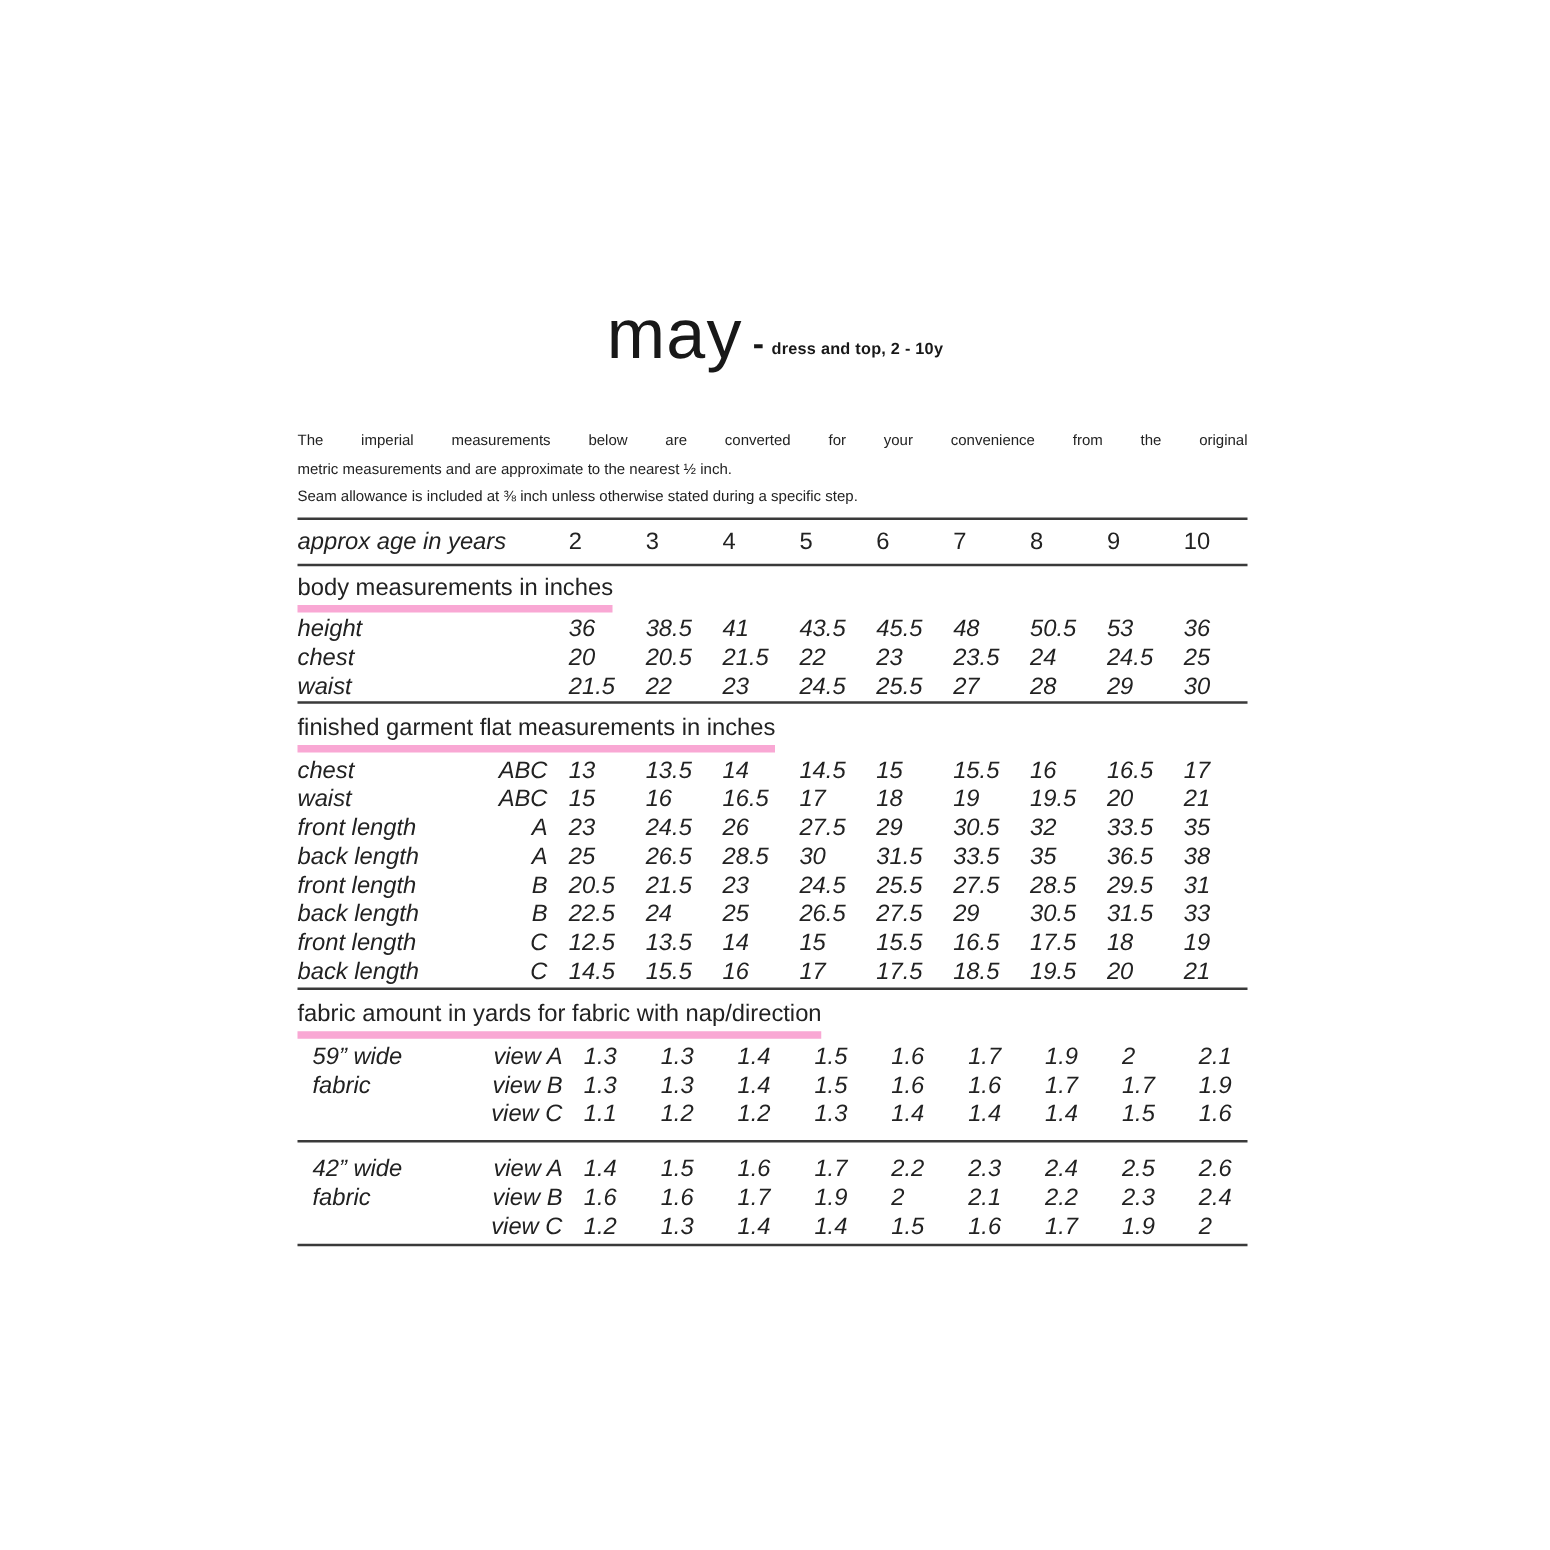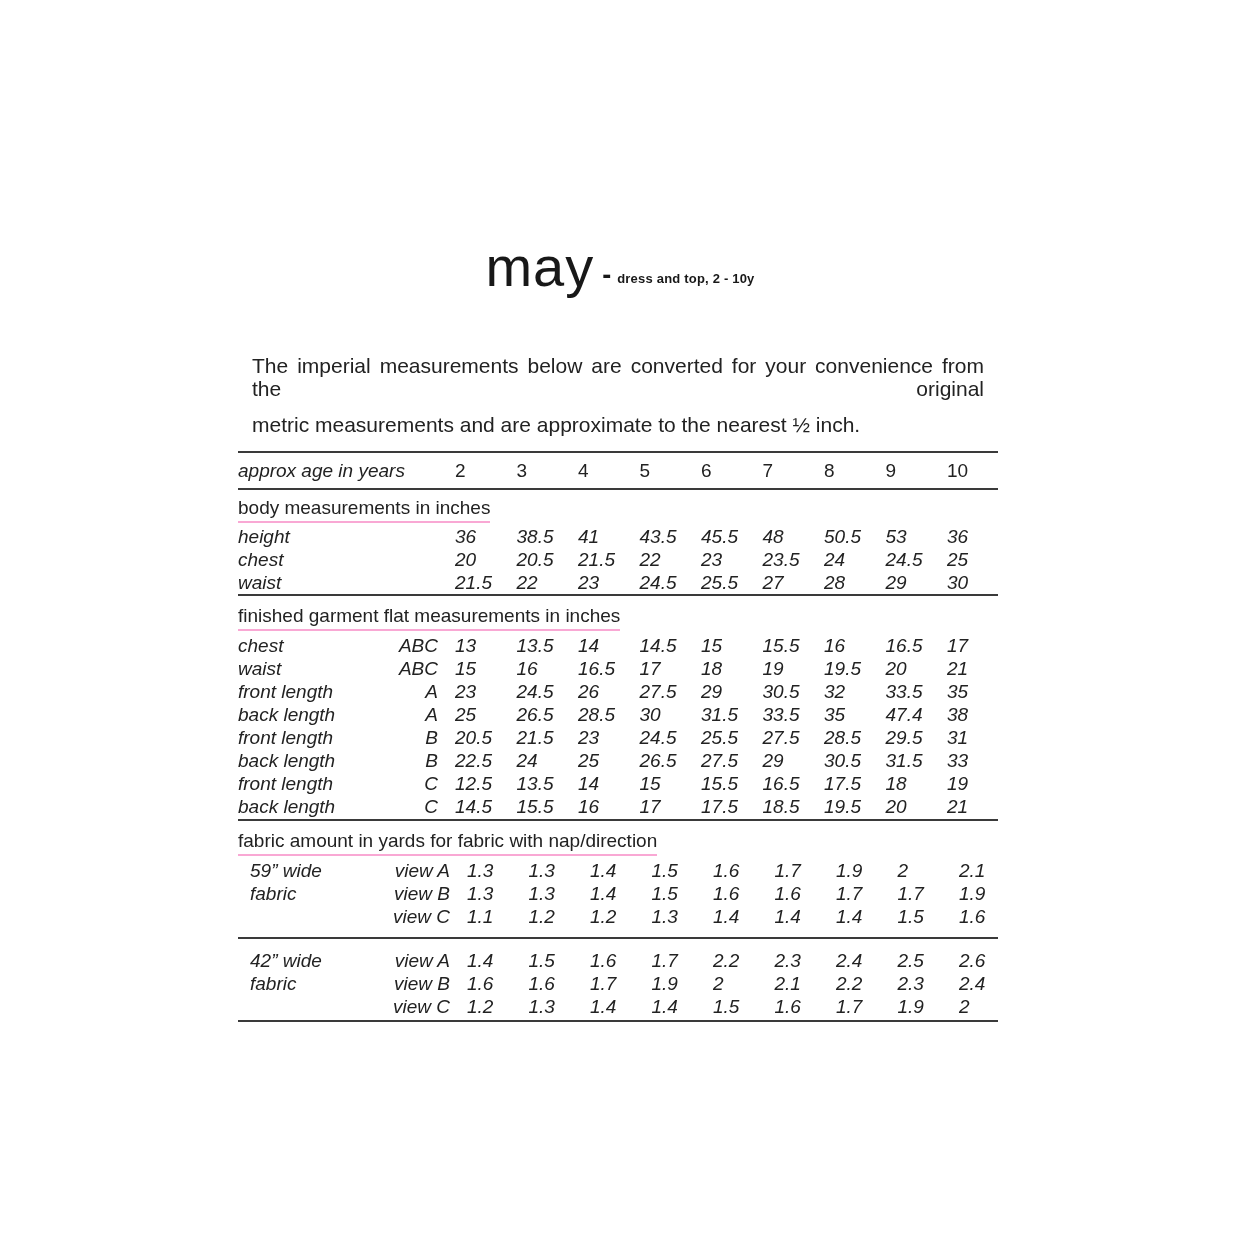--- a/index.html
+++ b/index.html
@@ -48,22 +48,22 @@
     vertical-align: 3px;
   }
   
   .content {
     position: absolute;
     left: 238px;
     top: 341px;
     width: 760px;
   }
   p.intro {
-    margin: 14px;
-    font-size: 21px;
+    margin: 0;
+    font-size: 12px;
     line-height: 22.5px;
     color: #222222;
   }
   p.intro.justify {
     text-align: justify;
     text-align-last: justify;
   }
   
   .rule {
     height: 2px;
@@ -97,21 +97,21 @@
   
   .sec-head-wrap { margin: 0; }
   .sec-head {
     display: inline-block;
     margin: 0;
     font-size: 19px;
     font-weight: 400;
     line-height: 23px;
     color: #222222;
     padding-bottom: 2px;
-    border-bottom: 2px solid #f9a8d4;
+    border-bottom: 6px solid #f9a8d4;
   }
   .sec1 .sec-head-wrap { margin-top: 6px; }
   .sec2 .sec-head-wrap { margin-top: 8px; }
   .sec3 .sec-head-wrap { margin-top: 8px; }
   .rows { margin-top: 2px; font-style: italic; }
   .sec2 .rows { margin-top: 3px; }
   .sec3 .rows { margin-top: 3px; margin-left: 12px; }
   .rows.group-42 { margin-top: 10px; }
   .rows.group-59 { margin-bottom: 0; }
 </style>
@@ -121,20 +121,21 @@
 <div class="page">
 
   <header class="title">
     <span class="t-main">may</span><span class="t-dash">-</span><span class="t-sub">dress and top, 2 - 10y</span>
   </header>
 
   <main class="content">
 
     <p class="intro justify">The imperial measurements below are converted for your convenience from the original</p>
     <p class="intro">metric measurements and are approximate to the nearest ½ inch.</p>
+    <p class="intro">Seam allowance is included at ⅜ inch unless otherwise stated during a specific step.</p>
 
     <div class="rule rule-top"></div>
 
     <div class="grid header-row">
       <div class="cell span2">approx age in years</div>
       <div class="cell">2</div>
       <div class="cell">3</div>
       <div class="cell">4</div>
       <div class="cell">5</div>
       <div class="cell">6</div>
@@ -242,21 +243,21 @@
           <div class="grid">
             <div class="cell">back length</div>
             <div class="cell sub">A</div>
             <div class="cell">25</div>
             <div class="cell">26.5</div>
             <div class="cell">28.5</div>
             <div class="cell">30</div>
             <div class="cell">31.5</div>
             <div class="cell">33.5</div>
             <div class="cell">35</div>
-            <div class="cell">47.4</div>
+            <div class="cell">36.5</div>
             <div class="cell">38</div>
           </div>
           <div class="grid">
             <div class="cell">front length</div>
             <div class="cell sub">B</div>
             <div class="cell">20.5</div>
             <div class="cell">21.5</div>
             <div class="cell">23</div>
             <div class="cell">24.5</div>
             <div class="cell">25.5</div>

